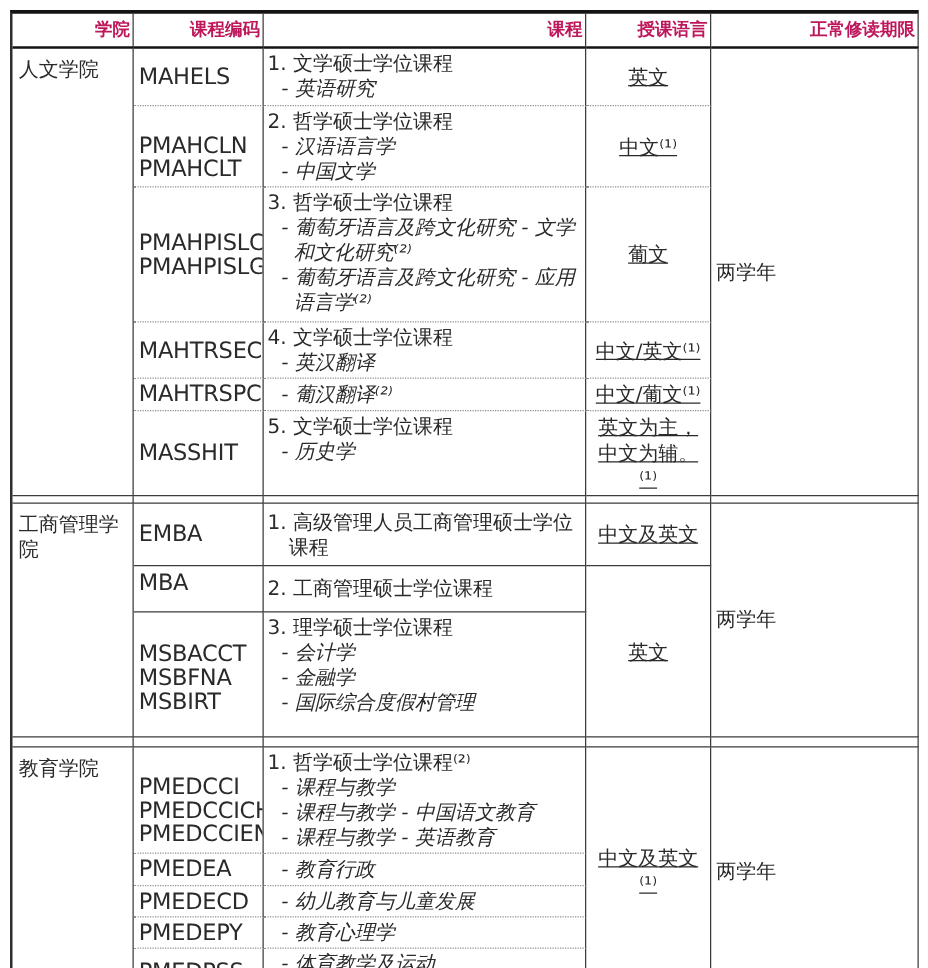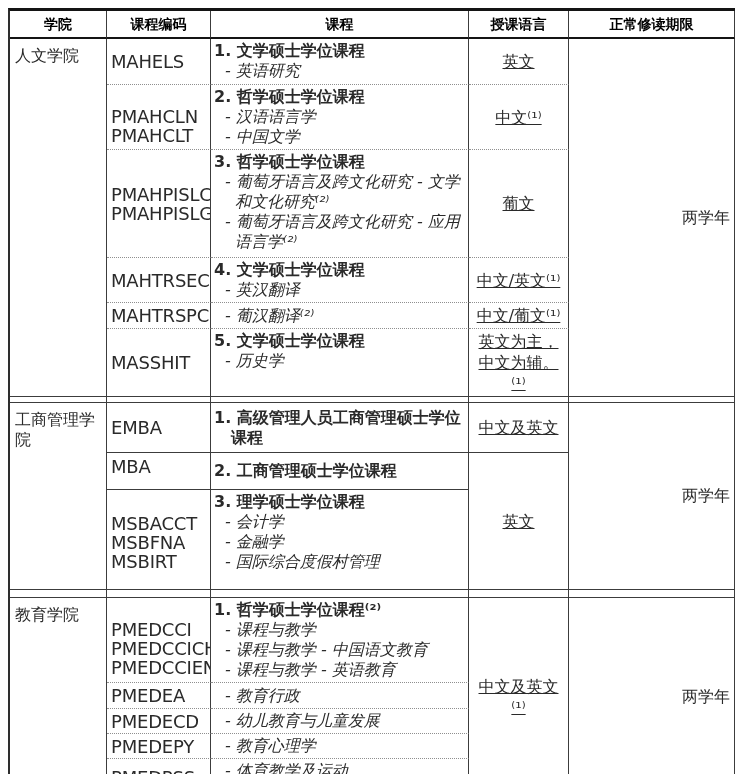--- a/index.html
+++ b/index.html
@@ -24,50 +24,50 @@
     box-sizing: border-box;
     padding: 2px 4px;
     font-size: 16px;
     line-height: 20px;
     vertical-align: top;
     overflow: hidden;
   }
   tr.head td {
     border-bottom: 2px solid #141414;
     font-weight: bold;
-    text-align: center;
+    text-align: right;
     vertical-align: middle;
     font-size: 14px;
     padding: 3px 2px;
-    color: #000000;
+    color: #be185d;
   }
   td.college { vertical-align: top; padding: 7px 3px 2px 5px; }
   td.code { font-size: 18px; white-space: pre-line; line-height: 19px; letter-spacing: -0.2px; }
   td.lang { text-align: center; vertical-align: middle; white-space: pre-line; line-height: 21px; text-decoration: underline; }
-  td.dur  { text-align: right; vertical-align: middle; }
+  td.dur  { text-align: left; vertical-align: middle; }
   td.course { padding: 2px 4px 2px 3px; }
 
   .vm { vertical-align: middle; }
   .vb { vertical-align: bottom; padding-bottom: 4px; }
   .pt1 { padding-top: 24px; }  
   .pt2 { padding-top: 22px; }
   .pt3 { padding-top: 4px; margin-top: 44px; }
 
   
   .bdot { border-bottom: 1px dotted #8f8f8f; }
 
   
   tr.sp td { padding: 0; border-bottom: 1px solid #3c3c3c; }
 
   
   .bthick { border-bottom: 3px solid #141414 !important; }
 
   
   .ln { white-space: normal; }
-  .i0 { padding-left: 17px; text-indent: -17px; font-weight: bold; }
+  .i0 { padding-left: 17px; text-indent: -17px; }
   .i1 { padding-left: 21px; text-indent: -10px; font-style: italic; }
 </style>
 </head>
 <body>
 
 <div class="page">
   <table class="grid">
     <colgroup>
       <col style="width:97px">
         <col style="width:104px">

